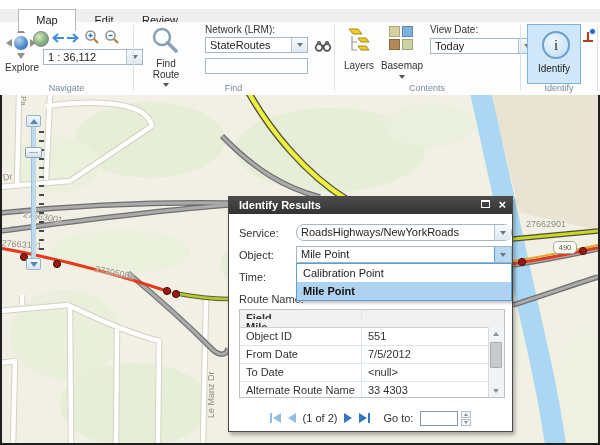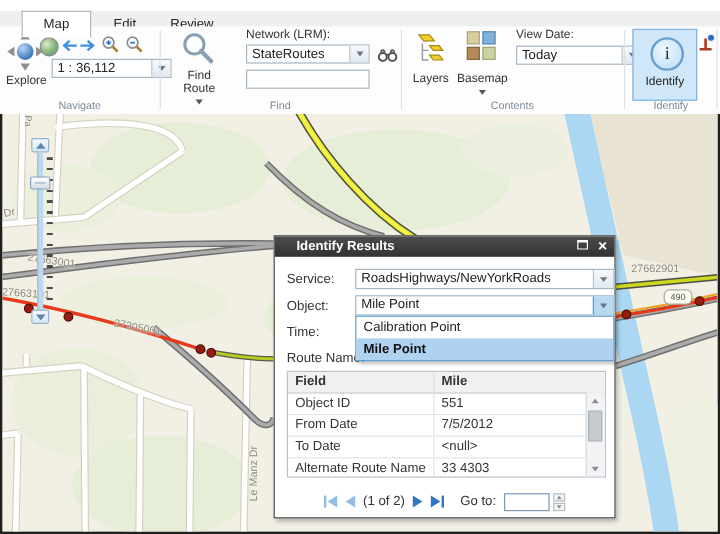--- a/index.html
+++ b/index.html
@@ -35,36 +35,36 @@
   .sldbtn{position:absolute;left:24px;width:15px;height:12px;background:linear-gradient(#f2f8fd,#d7e6f2);border:1px solid #98b4ca;border-radius:2px;box-sizing:border-box;display:flex;align-items:center;justify-content:center;}
   .tri-up{width:0;height:0;border-left:4px solid transparent;border-right:4px solid transparent;border-bottom:5px solid #5a88b0;}
   .tri-dn{width:0;height:0;border-left:4px solid transparent;border-right:4px solid transparent;border-top:5px solid #5a88b0;}
   #sldtrack{position:absolute;left:29px;top:32px;width:4px;height:131px;background:#bed8ee;border-left:1px solid #9cbcd8;}
   #sldticks{position:absolute;left:37px;top:36px;width:5px;height:119px;background:repeating-linear-gradient(to bottom,#4a4a4a 0 2px,transparent 2px 9px);}
   #sldhandle{position:absolute;left:23px;top:52px;width:17px;height:11px;background:linear-gradient(#ffffff,#d2dde8);border:1px solid #8aa4bc;border-radius:2px;box-sizing:border-box;}
   #sldhandle::after{content:"";position:absolute;left:3px;right:3px;top:4px;height:1px;background:#9ab0c4;}
 
   
   #dlg{position:absolute;left:226px;top:101px;width:285px;height:236px;background:#fff;border:1px solid #4a4a4a;box-sizing:border-box;box-shadow:2px 3px 4px rgba(0,0,0,0.3);}
-  #dlg-title{position:absolute;left:0;top:0;width:100%;height:17px;background:linear-gradient(#4c4c4c,#323232);color:#fff;font-size:11px;font-weight:bold;line-height:17px;padding-left:18px;box-sizing:border-box;}
+  #dlg-title{position:absolute;left:0;top:0;width:100%;height:17px;background:linear-gradient(#4c4c4c,#323232);color:#fff;font-size:11px;font-weight:bold;line-height:17px;padding-left:10px;box-sizing:border-box;}
   .titleic{position:absolute;top:3px;}
   #max-ic{right:22px;width:9px;height:8px;border:1px solid #fff;border-top:2px solid #fff;box-sizing:border-box;}
   #close-ic{right:6px;top:0;color:#fff;font-size:13px;font-weight:bold;line-height:16px;}
   #close-ic::before{content:"\00D7";}
   .dlabel{position:absolute;left:10px;font-size:11px;color:#333;}
   .dcombo{left:67px;width:216px;height:17px;}
   .dcombo .arrowbtn{width:16px;}
   .dcombo.open .arrowbtn{background:#b8d9f2;border-left:1px solid #5a9fd4;}
   #ddlist{position:absolute;left:67px;top:66px;width:214px;background:#fff;border:1px solid #5a9fd4;box-shadow:2px 2px 3px rgba(0,0,0,0.25);z-index:5;}
   .dditem{height:18px;line-height:18px;padding-left:6px;font-size:11px;color:#222;}
   .dditem.sel{background:#aed2f0;font-weight:bold;color:#111;}
   
   #dtable{position:absolute;left:10px;top:112px;width:266px;height:89px;border:1px solid #b9c4cc;box-sizing:border-box;overflow:hidden;}
   .trow{display:flex;height:17px;line-height:16px;font-size:11px;color:#333;border-bottom:1px solid #dbe6ee;}
-  .trow.head{background:#f1f1f1;font-weight:bold;border-bottom:1px solid #c9d1d7;}
+  .trow.head{background:#f1f1f1;font-weight:bold;border-bottom:1px solid #c9d1d7;flex-direction:column;}
   .tc1{width:122px;padding-left:6px;box-sizing:border-box;border-right:1px solid #dde4ea;white-space:nowrap;overflow:hidden;}
   .tc2{width:119px;padding-left:6px;box-sizing:border-box;white-space:nowrap;overflow:hidden;}
   #vscroll{position:absolute;right:0;top:17px;bottom:0;width:15px;background:#f2f3f4;border-left:1px solid #d4dade;}
   .sbtn{position:absolute;left:0;width:14px;height:13px;display:flex;align-items:center;justify-content:center;}
   .stri-up{width:0;height:0;border-left:3px solid transparent;border-right:3px solid transparent;border-bottom:4px solid #8a9096;}
   .stri-dn{width:0;height:0;border-left:3px solid transparent;border-right:3px solid transparent;border-top:4px solid #8a9096;}
   #sthumb{position:absolute;left:1px;top:15px;width:12px;height:26px;background:#c6cbd0;border:1px solid #aab0b6;border-radius:1px;box-sizing:border-box;}
   
   #pager{position:absolute;left:0;top:210px;width:100%;height:22px;display:flex;align-items:center;justify-content:center;gap:7px;font-size:11px;color:#333;}
   .tri-l{width:0;height:0;border-top:5px solid transparent;border-bottom:5px solid transparent;border-right:8px solid #2f77c2;}
@@ -274,21 +274,21 @@
 
     
     <div id="dlg">
       <div id="dlg-title">
         <span>Identify Results</span>
         <span class="titleic" id="max-ic"></span>
         <span class="titleic" id="close-ic"></span>
       </div>
 
       <span class="dlabel" style="top:30px;">Service:</span>
-      <div class="combo dcombo" style="top:27px;">
+      <div class="combo dcombo" style="top:27px;border-radius:8px;">
         <span class="txt">RoadsHighways/NewYorkRoads</span>
         <span class="arrowbtn">
             <span class="caret-d"></span>
           </span>
       </div>
 
       <span class="dlabel" style="top:52px;">Object:</span>
       <div class="combo dcombo open" style="top:49px;">
         <span class="txt">Mile Point</span>
         <span class="arrowbtn">

